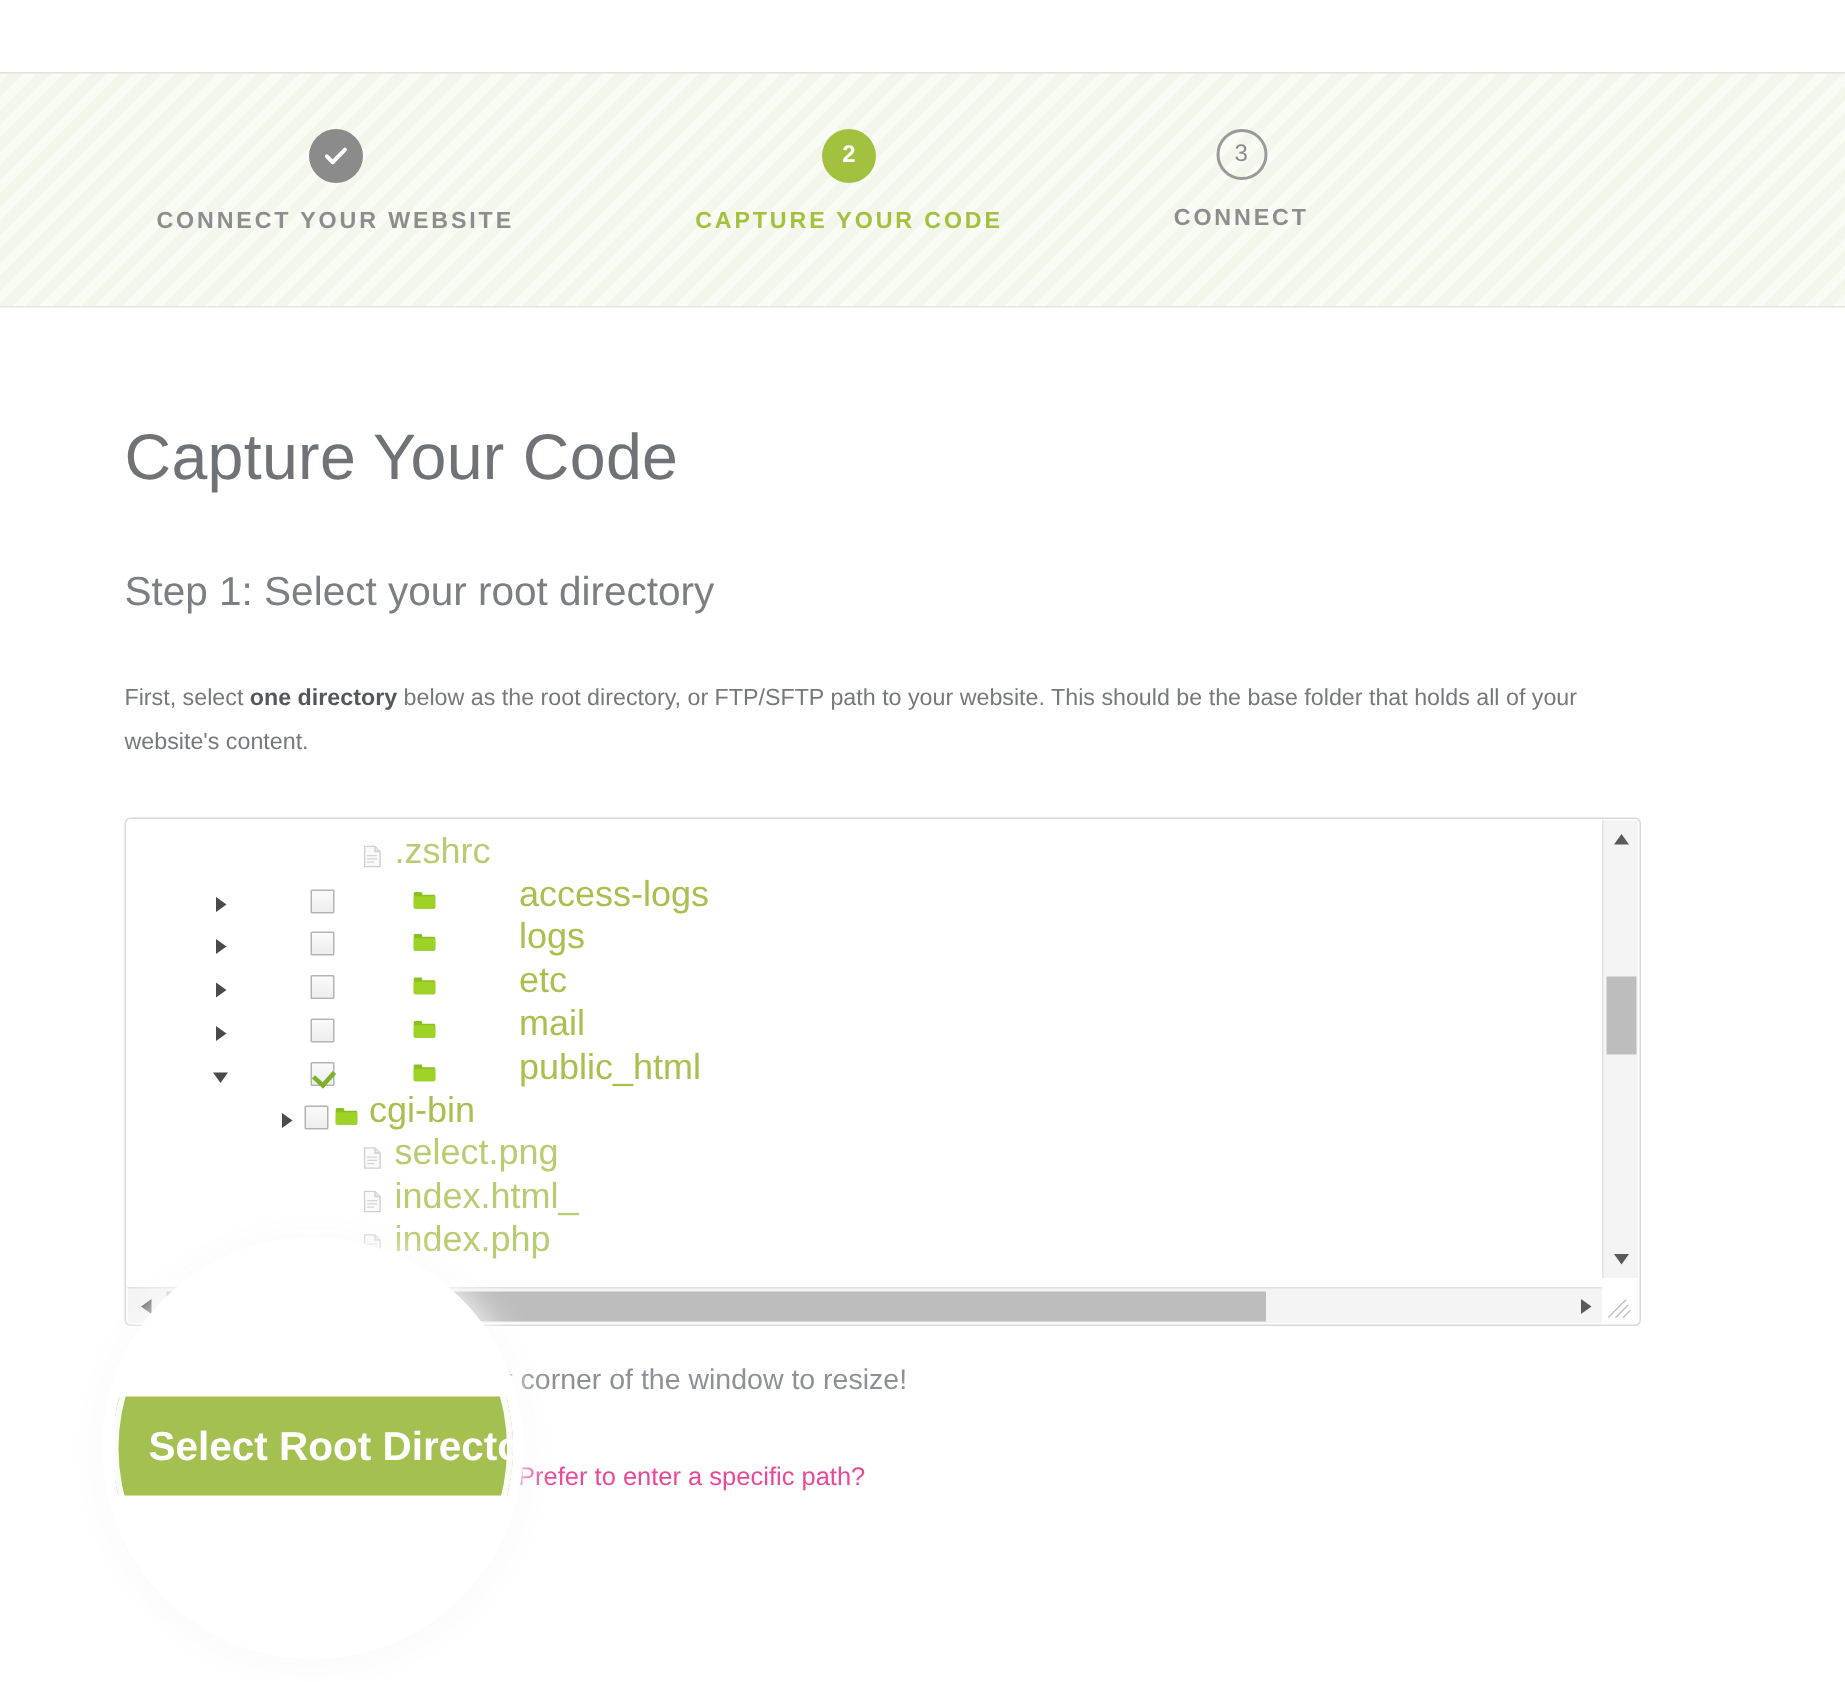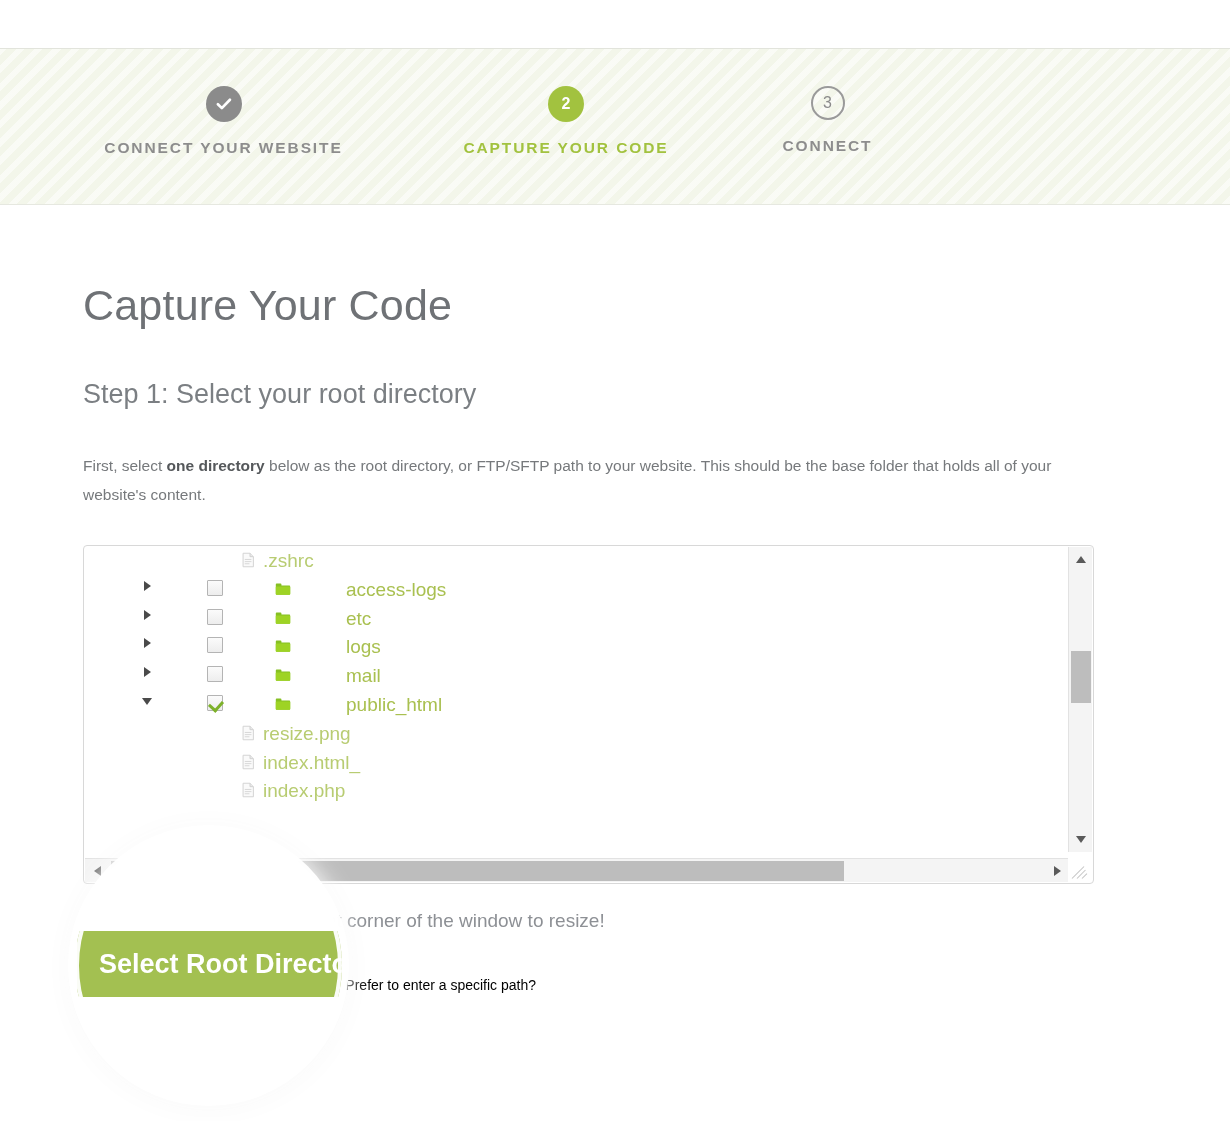--- a/index.html
+++ b/index.html
@@ -86,23 +86,23 @@
     border:1px solid #d8d8d8;
     border-radius:4px;
   }
   .tree-scroll{
     position:absolute; left:0; top:0;
     width:978px; height:306px;
     overflow:hidden;
     padding-top:5px;
   }
   .tree-row{
-    display:flex; align-items:flex-start;
+    display:flex; align-items:flex-end;
     height:28.8px;
-    font-size:19px;
+    font-size:24px;
     color:#a9c050;
     white-space:nowrap;
   }
   .arrow{
     width:12px; height:12px; margin-right:5px; flex:0 0 auto;
     position:relative;
   }
   .arrow.right::before{
     content:""; position:absolute; left:2px; top:1px;
     border-left:7px solid #4a4a4a;
@@ -214,21 +214,21 @@
     border:0; border-radius:3px;
     padding:0 26px;
     height:44px;
     font-size:18.5px; font-weight:bold;
     font-family:"Liberation Sans", sans-serif;
     cursor:pointer;
     letter-spacing:.2px;
     white-space:nowrap;
   }
   .link-alt{
-    font-size:14px; color:#000000; text-decoration:none;
+    font-size:17px; color:#ec4899; text-decoration:none;
     cursor:pointer;
   }
 
   
   .spotlight{
     position:absolute;
     left:75px; top:832px;
     width:267px; height:267px;
     border-radius:50%;
     overflow:hidden;
@@ -326,61 +326,70 @@
           </svg>
           <span class="tree-label">access-logs</span>
         </div>
         <div class="tree-row lvl1">
           <span class="arrow right"></span>
           <span class="cbox"></span>
           <svg class="ficon" viewBox="0 0 20 20">
             <path d="M2 5.2 C2 4.4 2.5 4 3.2 4 H7.2 C7.9 4 8.3 4.4 8.3 5.2 V6.2 H16.8 C17.5 6.2 18 6.7 18 7.4 V15.2 C18 15.9 17.5 16.4 16.8 16.4 H3.2 C2.5 16.4 2 15.9 2 15.2 Z" fill="#86c023"></path>
             <path d="M2 8.4 C2 7.7 2.5 7.2 3.2 7.2 H16.8 C17.5 7.2 18 7.7 18 8.4 V15.2 C18 15.9 17.5 16.4 16.8 16.4 H3.2 C2.5 16.4 2 15.9 2 15.2 Z" fill="#9ed325"></path>
           </svg>
-          <span class="tree-label">etc</span>
+          <span class="tree-label">logs</span>
         </div>
         <div class="tree-row lvl1">
           <span class="arrow right"></span>
           <span class="cbox"></span>
           <svg class="ficon" viewBox="0 0 20 20">
             <path d="M2 5.2 C2 4.4 2.5 4 3.2 4 H7.2 C7.9 4 8.3 4.4 8.3 5.2 V6.2 H16.8 C17.5 6.2 18 6.7 18 7.4 V15.2 C18 15.9 17.5 16.4 16.8 16.4 H3.2 C2.5 16.4 2 15.9 2 15.2 Z" fill="#86c023"></path>
             <path d="M2 8.4 C2 7.7 2.5 7.2 3.2 7.2 H16.8 C17.5 7.2 18 7.7 18 8.4 V15.2 C18 15.9 17.5 16.4 16.8 16.4 H3.2 C2.5 16.4 2 15.9 2 15.2 Z" fill="#9ed325"></path>
           </svg>
-          <span class="tree-label">logs</span>
+          <span class="tree-label">etc</span>
         </div>
         <div class="tree-row lvl1">
           <span class="arrow right"></span>
           <span class="cbox"></span>
           <svg class="ficon" viewBox="0 0 20 20">
             <path d="M2 5.2 C2 4.4 2.5 4 3.2 4 H7.2 C7.9 4 8.3 4.4 8.3 5.2 V6.2 H16.8 C17.5 6.2 18 6.7 18 7.4 V15.2 C18 15.9 17.5 16.4 16.8 16.4 H3.2 C2.5 16.4 2 15.9 2 15.2 Z" fill="#86c023"></path>
             <path d="M2 8.4 C2 7.7 2.5 7.2 3.2 7.2 H16.8 C17.5 7.2 18 7.7 18 8.4 V15.2 C18 15.9 17.5 16.4 16.8 16.4 H3.2 C2.5 16.4 2 15.9 2 15.2 Z" fill="#9ed325"></path>
           </svg>
           <span class="tree-label">mail</span>
         </div>
         <div class="tree-row lvl1">
           <span class="arrow down"></span>
           <span class="cbox checked"></span>
           <svg class="ficon" viewBox="0 0 20 20">
             <path d="M2 5.2 C2 4.4 2.5 4 3.2 4 H7.2 C7.9 4 8.3 4.4 8.3 5.2 V6.2 H16.8 C17.5 6.2 18 6.7 18 7.4 V15.2 C18 15.9 17.5 16.4 16.8 16.4 H3.2 C2.5 16.4 2 15.9 2 15.2 Z" fill="#86c023"></path>
             <path d="M2 8.4 C2 7.7 2.5 7.2 3.2 7.2 H16.8 C17.5 7.2 18 7.7 18 8.4 V15.2 C18 15.9 17.5 16.4 16.8 16.4 H3.2 C2.5 16.4 2 15.9 2 15.2 Z" fill="#9ed325"></path>
           </svg>
           <span class="tree-label">public_html</span>
+        </div>
+        <div class="tree-row lvl2">
+          <span class="arrow right"></span>
+          <span class="cbox"></span>
+          <svg class="ficon" viewBox="0 0 20 20">
+            <path d="M2 5.2 C2 4.4 2.5 4 3.2 4 H7.2 C7.9 4 8.3 4.4 8.3 5.2 V6.2 H16.8 C17.5 6.2 18 6.7 18 7.4 V15.2 C18 15.9 17.5 16.4 16.8 16.4 H3.2 C2.5 16.4 2 15.9 2 15.2 Z" fill="#86c023"></path>
+            <path d="M2 8.4 C2 7.7 2.5 7.2 3.2 7.2 H16.8 C17.5 7.2 18 7.7 18 8.4 V15.2 C18 15.9 17.5 16.4 16.8 16.4 H3.2 C2.5 16.4 2 15.9 2 15.2 Z" fill="#9ed325"></path>
+          </svg>
+          <span class="tree-label">cgi-bin</span>
         </div>
         <div class="tree-row lvl2f">
           <span class="arrow none"></span>
           <svg class="ficon" viewBox="0 0 20 20">
             <path d="M4.5 2.5 H12.2 L16 6.3 V17.5 H4.5 Z" fill="#fafafa" stroke="#cfcfcf" stroke-width="1"></path>
             <path d="M12.2 2.5 V6.3 H16" fill="#e8e8e8" stroke="#cfcfcf" stroke-width="1"></path>
             <g stroke="#d4d4d4" stroke-width="1">
               <line x1="6.4" y1="9.4" x2="13.8" y2="9.4"></line>
               <line x1="6.4" y1="11.8" x2="13.8" y2="11.8"></line>
               <line x1="6.4" y1="14.2" x2="11.6" y2="14.2"></line>
             </g>
           </svg>
-          <span class="tree-label file">resize.png</span>
+          <span class="tree-label file">select.png</span>
         </div>
         <div class="tree-row lvl2f">
           <span class="arrow none"></span>
           <svg class="ficon" viewBox="0 0 20 20">
             <path d="M4.5 2.5 H12.2 L16 6.3 V17.5 H4.5 Z" fill="#fafafa" stroke="#cfcfcf" stroke-width="1"></path>
             <path d="M12.2 2.5 V6.3 H16" fill="#e8e8e8" stroke="#cfcfcf" stroke-width="1"></path>
             <g stroke="#d4d4d4" stroke-width="1">
               <line x1="6.4" y1="9.4" x2="13.8" y2="9.4"></line>
               <line x1="6.4" y1="11.8" x2="13.8" y2="11.8"></line>
               <line x1="6.4" y1="14.2" x2="11.6" y2="14.2"></line>

